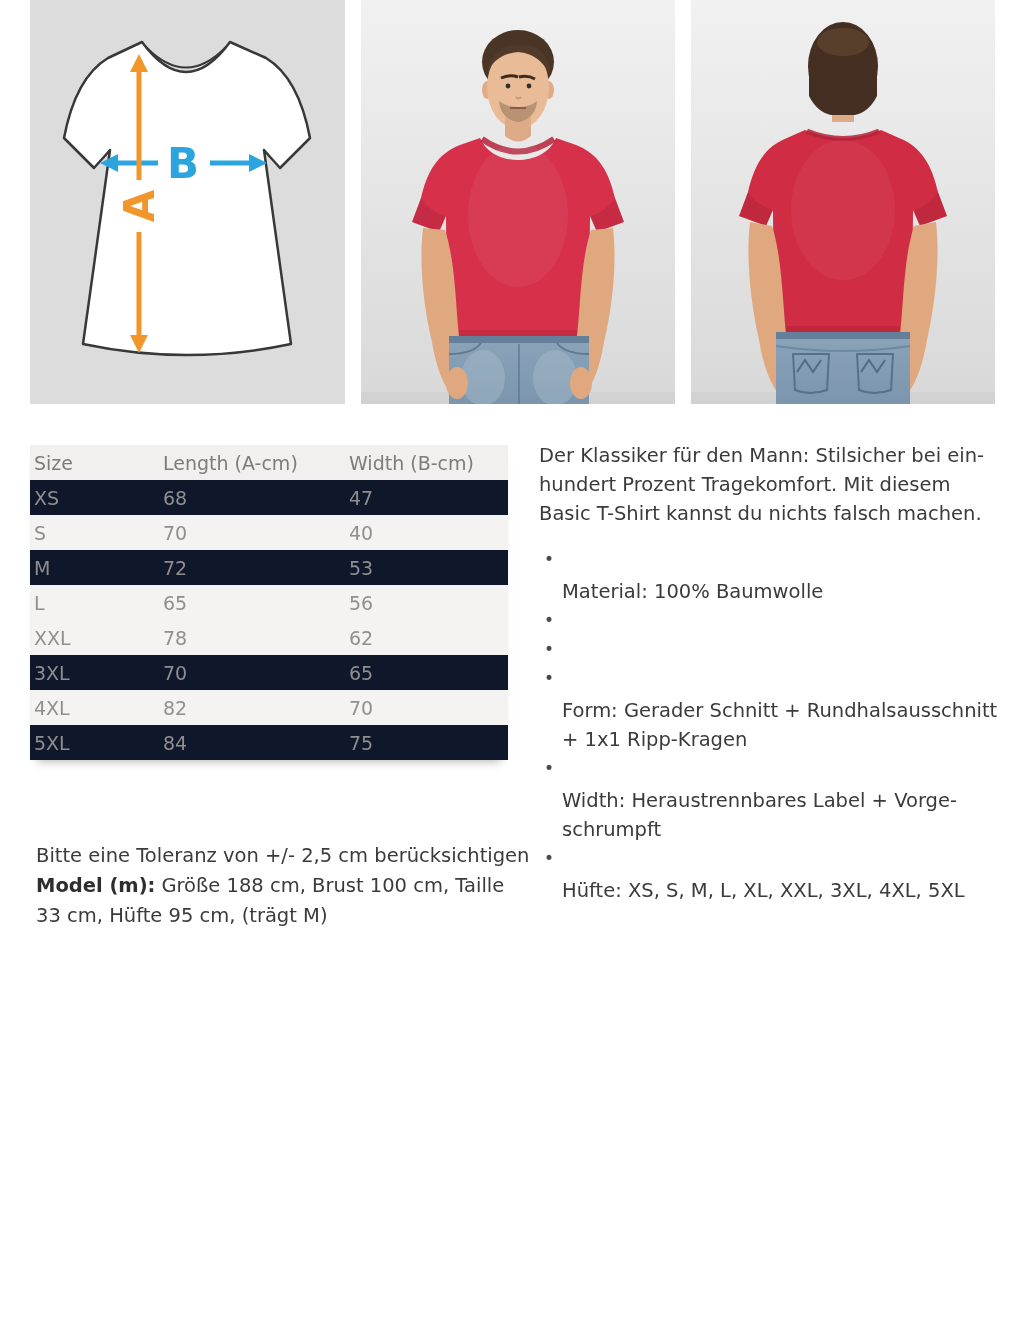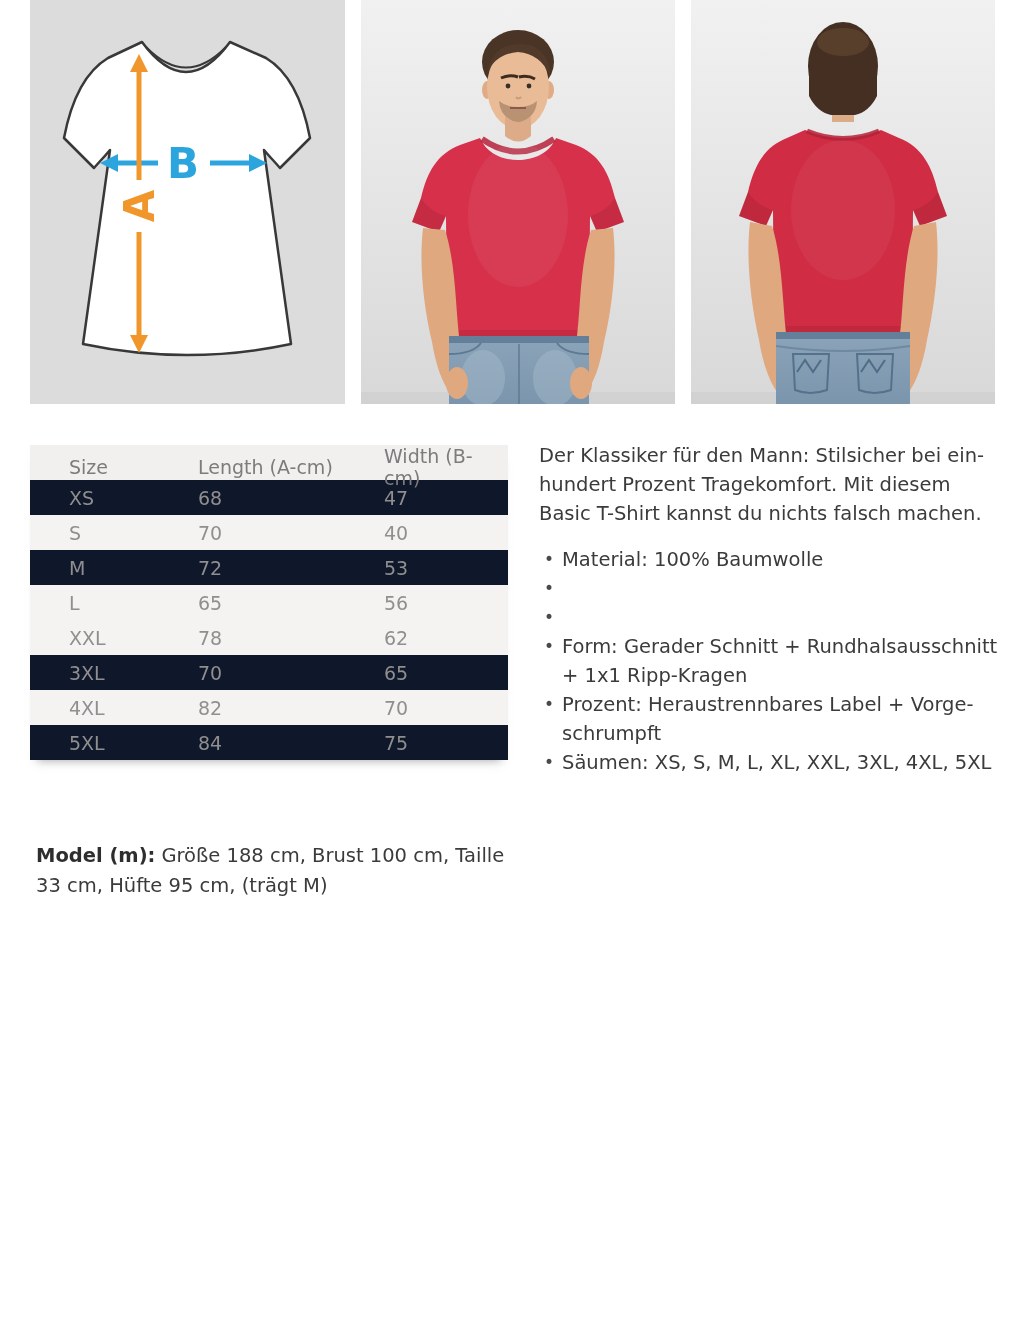--- a/index.html
+++ b/index.html
@@ -11,34 +11,34 @@
   .panel{position:absolute;top:0;height:404px;overflow:hidden;}
   .panel svg{display:block;width:100%;height:100%;}
   #panel-diagram{left:30px;width:315px;}
   #panel-front{left:361px;width:314px;}
   #panel-back{left:691px;width:304px;}
 
   
   .size-table{position:absolute;left:30px;top:445px;width:478px;
               box-shadow:0 8px 9px -7px rgba(110,110,110,.55);}
   .trow{display:grid;grid-template-columns:129px 186px 1fr;align-items:center;
-        height:35px;padding-left:39px;box-sizing:border-box;
+        height:35px;padding-left:4px;box-sizing:border-box;
         font-size:19px;color:#908e8e;}
   .trow.head{background:#f1f0ef;color:#7d7b7b;}
   .trow.dark{background:#0f172a;}
   .trow.light{background:#f4f3f2;}
 
   
   .description{position:absolute;left:539px;top:441px;width:488px;
                font-size:19.5px;line-height:29px;color:#3b3b3b;}
   .intro{white-space:pre-line;}
   .bullets{list-style:none;margin:17px 0 0 0;padding:0 0 0 5px;}
   .bullets li{display:flex;}
   .dot{flex:none;width:18px;color:#4a4a4a;font-size:17px;}
-  .btext{white-space:pre-line;}
+  .btext{white-space:pre-line;margin-top:32px;}
 
   
   .tolerance{position:absolute;left:36px;top:841px;width:500px;
              font-size:19.5px;line-height:30px;color:#3b3b3b;}
   .tolerance strong{font-weight:700;color:#2e2e2e;}
   .mspace{display:inline-block;width:6px;}
 </style>
 </head>
 <body>
 
@@ -229,30 +229,31 @@
       <li>
         <span class="dot">•</span>
       </li>
       <li>
         <span class="dot">•</span>
         <span class="btext">Form: Gerader Schnitt + Rundhalsausschnitt
 + 1x1 Ripp-Kragen</span>
       </li>
       <li>
         <span class="dot">•</span>
-        <span class="btext">Prozent: Heraustrennbares Label + Vorge-
+        <span class="btext">Width: Heraustrennbares Label + Vorge-
 schrumpft</span>
       </li>
       <li>
         <span class="dot">•</span>
-        <span class="btext">Säumen: XS, S, M, L, XL, XXL, 3XL, 4XL, 5XL</span>
+        <span class="btext">Hüfte: XS, S, M, L, XL, XXL, 3XL, 4XL, 5XL</span>
       </li>
     </ul>
   </div>
 
   <div class="tolerance">
+    <div>Bitte eine Toleranz von +/- 2,5 cm berücksichtigen</div>
     <div>
       <strong>Model (m):</strong><span class="mspace"></span><span>Größe 188 cm, Brust 100 cm, Taille</span>
     </div>
     <div>33 cm, Hüfte 95 cm, (trägt M)</div>
   </div>
 
 </div>
 
 </body></html>

